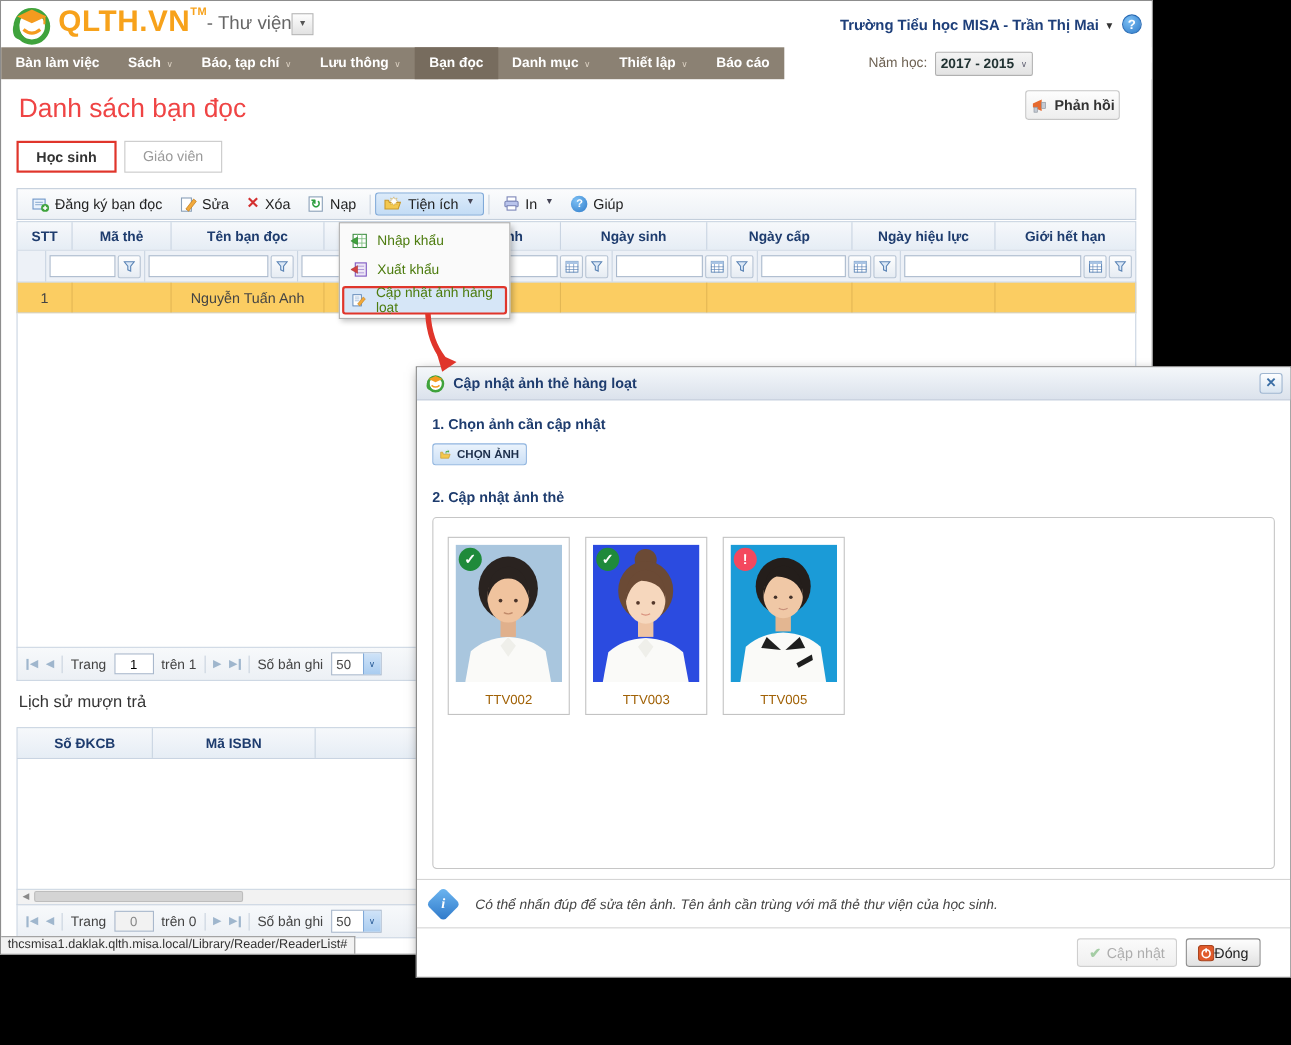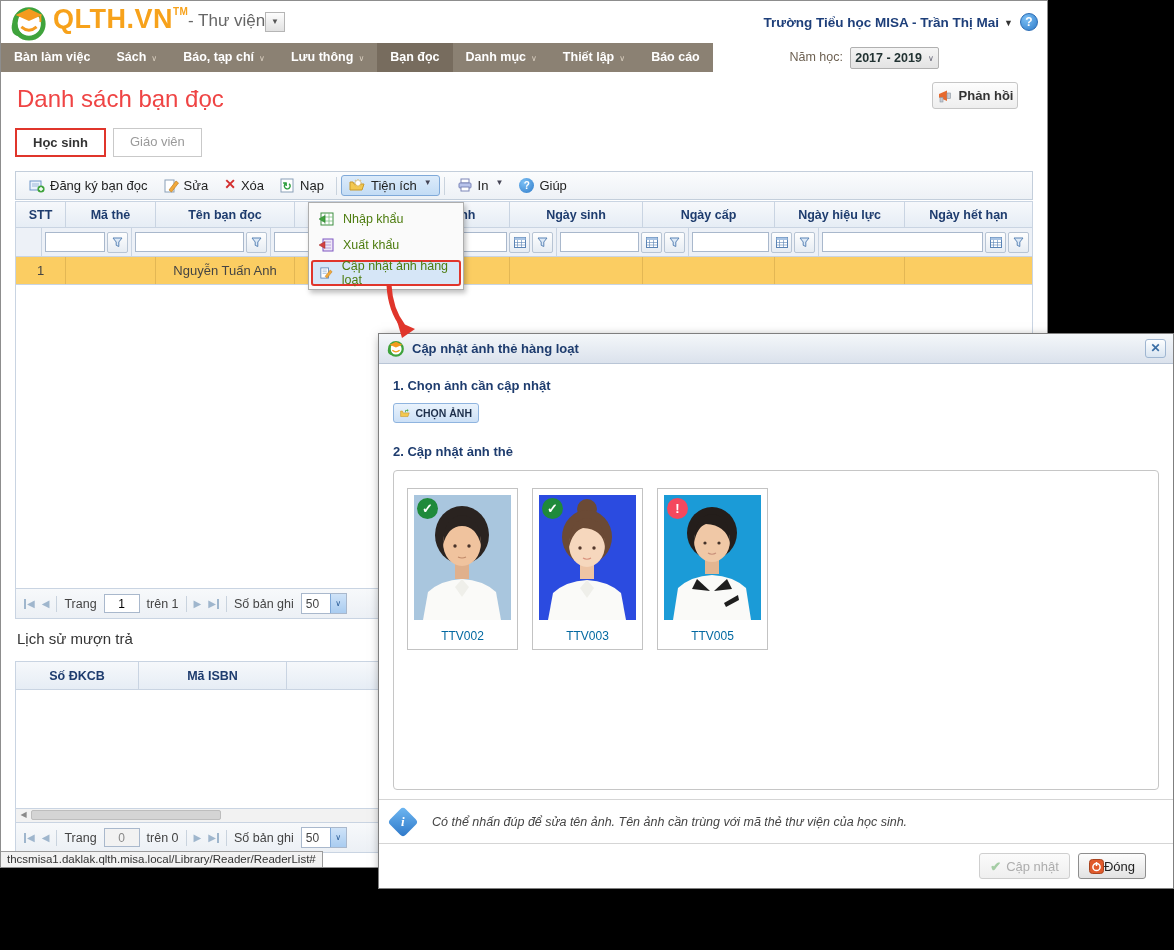--- a/index.html
+++ b/index.html
@@ -95,21 +95,21 @@
   .m-body{flex:1;padding:14px 14px 0;display:flex;flex-direction:column;overflow:hidden}
   .m-step{font-weight:bold;color:#1E3C6E;font-size:13px}
   .btn-choose{margin-top:10px;width:86px;height:24px;background:linear-gradient(#EAF3FC,#CCE0F6);border:1px solid #8FB4DF;border-radius:3px;display:flex;align-items:center;gap:5px;padding:0 6px;font-weight:bold;color:#1c2e4a;font-size:10.5px;white-space:nowrap}
   .step2{margin-top:21px}
   .m-panel{margin-top:11px;height:381px;border:1px solid #C6C6C6;border-radius:4px;background:#fff;padding:17px 13px;display:flex;gap:14px;align-items:flex-start}
   .p-card{width:111px;border:1px solid #C3C3C3;background:#fff;padding:6px 6px 3px;flex:none}
   .p-photo{position:relative;width:97px;height:125px;overflow:hidden}
   .p-badge{position:absolute;top:3px;left:3px;width:21px;height:21px;border-radius:50%;color:#fff;font-weight:bold;text-align:center;line-height:21px;font-size:13px}
   .p-badge.ok{background:#1F8A3B}
   .p-badge.err{background:#F4485E}
-  .p-label{text-align:center;font-size:12px;color:#0369a1;margin-top:9px;margin-bottom:3px}
+  .p-label{text-align:center;font-size:12px;color:#a16207;margin-top:9px;margin-bottom:3px}
   .m-note{margin:9px -14px 0;height:45px;border-top:1px solid #D5D5D5;border-bottom:1px solid #D5D5D5;display:flex;align-items:center;gap:14px;padding:0 14px 0 9px;flex:none}
   .note-diamond{width:22px;height:22px;background:linear-gradient(135deg,#6fb8f2,#2D77C8);transform:rotate(45deg);border-radius:4px;flex:none;display:flex;align-items:center;justify-content:center;margin:0 4px}
   .note-diamond span{transform:rotate(-45deg);color:#fff;font-weight:bold;font-style:italic;font-size:13px;font-family:"Liberation Serif",serif}
   .note-text{font-style:italic;color:#444;font-size:12.5px}
   .m-footer{height:44px;display:flex;align-items:center;justify-content:flex-end;gap:8px;padding:0 13px;flex:none}
   .btn-update{height:26px;padding:0 10px;display:flex;align-items:center;gap:5px;background:linear-gradient(#FBFBFB,#EFEFEF);border:1px solid #CFCFCF;border-radius:3px;color:#ADADAD;font-size:13px}
   .btn-update .chk{color:#A5CDA5;font-weight:bold}
   .btn-close{height:26px;padding:0 10px;display:flex;align-items:center;gap:0;background:linear-gradient(#FDFDFD,#E2E2E2);border:1px solid #8E8E8E;border-radius:3px;color:#222;font-size:13px}
 </style>
 </head>
@@ -139,21 +139,21 @@
       <div class="nav-item"><span>Sách</span><span class="caret">∨</span></div>
       <div class="nav-item"><span>Báo, tạp chí</span><span class="caret">∨</span></div>
       <div class="nav-item"><span>Lưu thông</span><span class="caret">∨</span></div>
       <div class="nav-item active"><span>Bạn đọc</span></div>
       <div class="nav-item"><span>Danh mục</span><span class="caret">∨</span></div>
       <div class="nav-item"><span>Thiết lập</span><span class="caret">∨</span></div>
       <div class="nav-item"><span>Báo cáo</span></div>
     </div>
     <div class="year-label">Năm học:</div>
     <div class="year-dd">
-        <span>2017 - 2019</span>
+        <span>2017 - 2015</span>
         <span class="caret">∨</span>
       </div>
   </div>
 
   <div class="page-title">Danh sách bạn đọc</div>
 
   <div class="btn-feedback">
     <svg width="16" height="14" viewBox="0 0 16 14">
       <path d="M2,5 L10,1.5 L10,12 L2,8.5 Z" fill="#E6692E"></path>
       <rect x="10" y="4" width="3.5" height="5.5" fill="#C4CAD4" stroke="#8d949e" stroke-width=".6"></rect>
@@ -224,21 +224,21 @@
   <div class="grid1">
     <div class="g-head">
       <div class="g-col c0">STT</div>
       <div class="g-col c1">Mã thẻ</div>
       <div class="g-col c2">Tên bạn đọc</div>
       <div class="g-col c3">Lớp</div>
       <div class="g-col c4">Giới tính</div>
       <div class="g-col c5">Ngày sinh</div>
       <div class="g-col c6">Ngày cấp</div>
       <div class="g-col c7">Ngày hiệu lực</div>
-      <div class="g-col c8">Ngày hết hạn</div>
+      <div class="g-col c8">Giới hết hạn</div>
     </div>
     <div class="g-filter">
       <div class="f-cell c0"></div>
       <div class="f-cell c1">
         <input class="f-input" style="">
         <div class="f-btn">
             <svg width="11" height="11" viewBox="0 0 11 11">
               <path d="M1,1 h9 L6.8,5 v4.5 l-2.6,-1.2 V5 Z" fill="#DCE9F7" stroke="#5B84B5"></path>
             </svg>
           </div>

